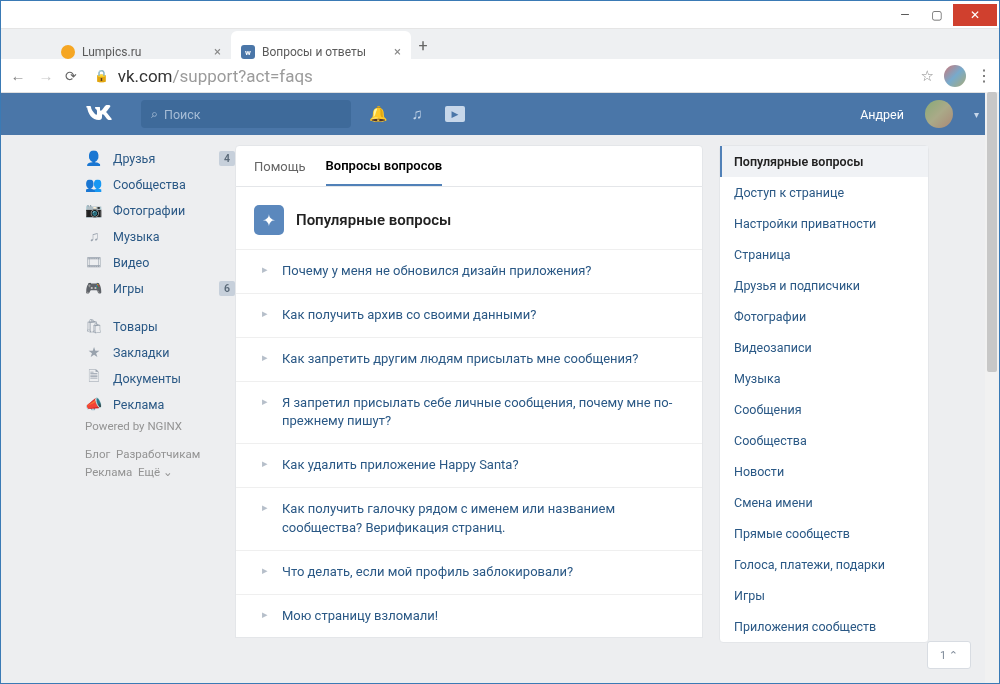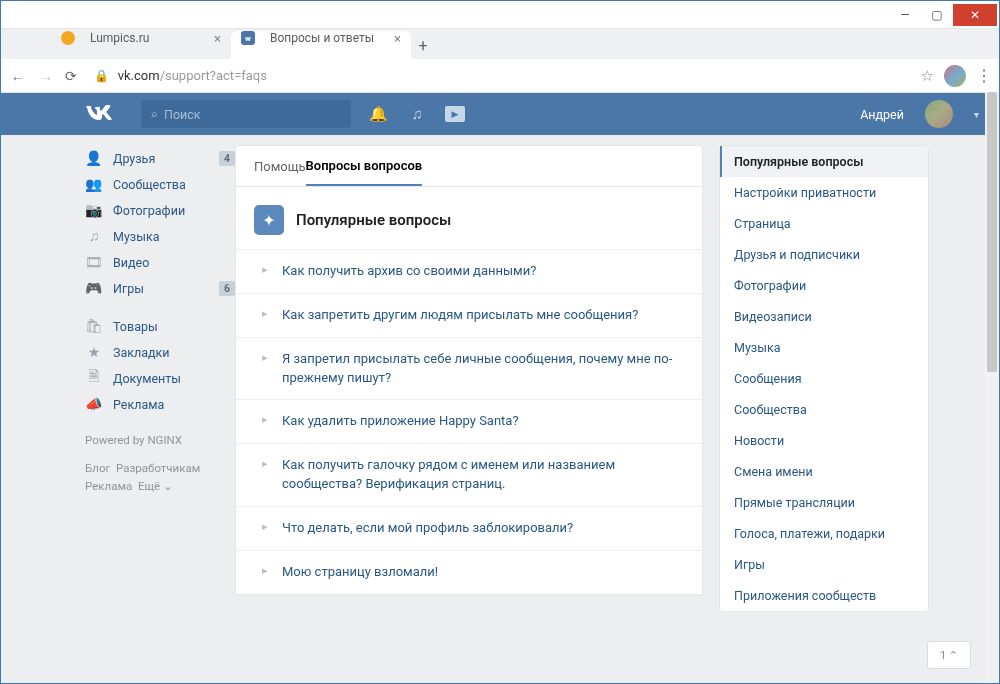--- a/index.html
+++ b/index.html
@@ -2,34 +2,34 @@
 <html><head>
 <meta charset="utf-8">
 <style>
 * { margin: 0; padding: 0; box-sizing: border-box; font-family: -apple-system, BlinkMacSystemFont, "Segoe UI", Roboto, Helvetica, Arial, sans-serif; }
 body { background: #fff; overflow: hidden; }
 .window { width: 1000px; height: 684px; border: 1px solid #3a7ab5; display: flex; flex-direction: column; background: #fff; }
 .titlebar { height: 28px; background: #fff; display: flex; align-items: center; justify-content: flex-end; border-bottom: 1px solid #e5e5e5; }
 .titlebar-btn { width: 32px; height: 22px; display: flex; align-items: center; justify-content: center; font-size: 12px; color: #555; }
 .titlebar-btn.close { background: #d0402e; color: #fff; width: 44px; margin-right: 2px; }
 .tabstrip { height: 30px; background: #eef0f2; display: flex; align-items: flex-end; padding-left: 50px; }
-.tab { height: 28px; padding: 0 10px; display: flex; align-items: flex-start; gap: 15px; font-size: 12px; color: #5a5a5a; border-radius: 6px 6px 0 0; min-width: 180px; }
+.tab { height: 28px; padding: 0 10px; display: flex; align-items: flex-end; gap: 7px; font-size: 12px; color: #5a5a5a; border-radius: 6px 6px 0 0; min-width: 180px; }
 .tab.active { background: #fff; }
 .tab-favicon { width: 14px; height: 14px; border-radius: 50%; display: inline-flex; align-items: center; justify-content: center; font-size: 9px; }
 .tab-favicon.vk { background: #4a76a8; color: #fff; border-radius: 3px; font-weight: bold; font-size: 8px; }
 .tab-favicon.lump { background: #f5a623; }
 .tab-close { margin-left: auto; color: #888; font-size: 13px; }
 .tab-add { width: 24px; text-align: center; color: #666; font-size: 16px; padding-bottom: 4px; }
 .addrbar { height: 34px; background: #fff; display: flex; align-items: center; padding: 0 8px; gap: 10px; border-bottom: 1px solid #e0e0e0; }
 .nav-arrow { color: #808080; font-size: 15px; width: 18px; text-align: center; }
 .nav-arrow.disabled { color: #c7c7c7; }
 .reload { color: #666; font-size: 14px; }
 .url-area { flex: 1; display: flex; align-items: center; gap: 8px; padding: 0 8px; }
 .lock { color: #888; font-size: 12px; }
-.url { font-size: 13px; color: #333; }
+.url { font-size: 17px; color: #333; }
 .url .muted { color: #9b9b9b; }
 .star { color: #888; font-size: 15px; }
 .avatar-small { width: 22px; height: 22px; border-radius: 50%; background: linear-gradient(135deg,#c77,#7ac,#aa7); }
 .menu-dots { color: #666; font-size: 16px; letter-spacing: -1px; }
 .vk-page { flex: 1; display: flex; flex-direction: column; background: #edeef0; overflow: hidden; position: relative; }
 .vk-header { height: 42px; background: #4a76a8; display: flex; align-items: center; padding: 0 20px 0 84px; gap: 18px; }
 .vk-logo { display: flex; align-items: center; margin-right: 10px; }
 .vk-logo svg { fill: #fff; }
 .search-box { width: 210px; height: 28px; background: #3e6a9a; border-radius: 4px; display: flex; align-items: center; padding: 0 10px; gap: 6px; color: #a7bdd6; font-size: 12.5px; }
 .hdr-icon { color: #c7d7ea; font-size: 15px; width: 20px; text-align: center; }
@@ -37,25 +37,25 @@
 .hdr-spacer { flex: 1; }
 .hdr-user { display: flex; align-items: center; gap: 21px; color: #fff; font-size: 12.5px; }
 .hdr-avatar { width: 28px; height: 28px; border-radius: 50%; background: linear-gradient(135deg,#8a7,#aa8,#a87); }
 .hdr-caret { color: #c7d7ea; font-size: 10px; }
 .vk-body { flex: 1; display: flex; padding: 0 70px 0 84px; overflow: hidden; }
 .sidebar { width: 150px; padding-top: 10px; font-size: 12.5px; }
 .side-item { display: flex; align-items: center; gap: 10px; height: 26px; color: #2a5885; cursor: pointer; }
 .side-icon { width: 18px; color: #99a2ad; font-size: 14px; text-align: center; }
 .side-badge { margin-left: auto; background: #c7d0db; color: #5a6978; font-size: 10.5px; padding: 1px 5px; border-radius: 2px; font-weight: 600; }
 .side-gap { height: 12px; }
-.side-footer { color: #939393; font-size: 11.5px; margin-top: 14px; line-height: 18px; }
+.side-footer { color: #939393; font-size: 11.5px; line-height: 18px; }
 .side-footer a { color: #939393; }
 .main { flex: 1; display: flex; gap: 16px; padding-top: 0; overflow: hidden; }
 .main-left { flex: 1; background: transparent; overflow: hidden; }
-.subtabs { height: 42px; background: #fff; border: 1px solid #e4e6e9; border-radius: 4px 4px 0 0; display: flex; align-items: center; padding: 0 18px; font-size: 13px; margin-top: 10px; }
+.subtabs { height: 42px; background: #fff; border: 1px solid #e4e6e9; border-radius: 4px 4px 0 0; display: flex; align-items: center; padding: 0 18px; gap: 20px; font-size: 13px; margin-top: 10px; }
 .subtab { color: #656565; height: 100%; display: flex; align-items: center; cursor: pointer; }
 .subtab.active { color: #000; font-weight: 600; border-bottom: 2px solid #5181b8; }
 .content-card { background: #fff; border: 1px solid #e4e6e9; border-top: none; }
 .section-head { display: flex; align-items: center; gap: 12px; padding: 18px 18px 14px; }
 .section-icon { width: 30px; height: 30px; background: #5b88bd; border-radius: 5px; display: flex; align-items: center; justify-content: center; color: #fff; font-size: 16px; }
 .section-title { font-size: 15px; font-weight: 600; color: #222; }
 .q-item { padding: 12px 18px 12px 46px; border-top: 1px solid #efefef; font-size: 13px; color: #2a5885; line-height: 1.45; position: relative; cursor: pointer; }
 .q-item::before { content: "▸"; position: absolute; left: 26px; top: 12px; color: #b6bfca; font-size: 11px; }
 .right-rail { width: 210px; margin-top: 10px; }
 .cat-list { background: #fff; border: 1px solid #e4e6e9; border-radius: 4px; font-size: 12.5px; }
@@ -187,44 +187,46 @@
         <div class="main-left">
           <div class="subtabs">
             <div class="subtab">Помощь</div>
             <div class="subtab active">Вопросы вопросов</div>
           </div>
           <div class="content-card">
             <div class="section-head">
               <div class="section-icon">✦</div>
               <div class="section-title">Популярные вопросы</div>
             </div>
+            <div class="q-item">Почему у меня не обновился дизайн приложения?</div>
             <div class="q-item">Как получить архив со своими данными?</div>
             <div class="q-item">Как запретить другим людям присылать мне сообщения?</div>
             <div class="q-item">Я запретил присылать себе личные сообщения, почему мне по-прежнему пишут?</div>
             <div class="q-item">Как удалить приложение Happy Santa?</div>
             <div class="q-item">Как получить галочку рядом с именем или названием сообщества? Верификация страниц.</div>
             <div class="q-item">Что делать, если мой профиль заблокировали?</div>
             <div class="q-item">Мою страницу взломали!</div>
           </div>
         </div>
 
         <div class="right-rail">
           <div class="cat-list">
             <div class="cat-item active">Популярные вопросы</div>
+            <div class="cat-item">Доступ к странице</div>
             <div class="cat-item">Настройки приватности</div>
             <div class="cat-item">Страница</div>
             <div class="cat-item">Друзья и подписчики</div>
             <div class="cat-item">Фотографии</div>
             <div class="cat-item">Видеозаписи</div>
             <div class="cat-item">Музыка</div>
             <div class="cat-item">Сообщения</div>
             <div class="cat-item">Сообщества</div>
             <div class="cat-item">Новости</div>
             <div class="cat-item">Смена имени</div>
-            <div class="cat-item">Прямые трансляции</div>
+            <div class="cat-item">Прямые сообществ</div>
             <div class="cat-item">Голоса, платежи, подарки</div>
             <div class="cat-item">Игры</div>
             <div class="cat-item">Приложения сообществ</div>
           </div>
         </div>
       </div>
 
     </div>
 
     <div class="scroll-top-btn">1 ⌃</div>

